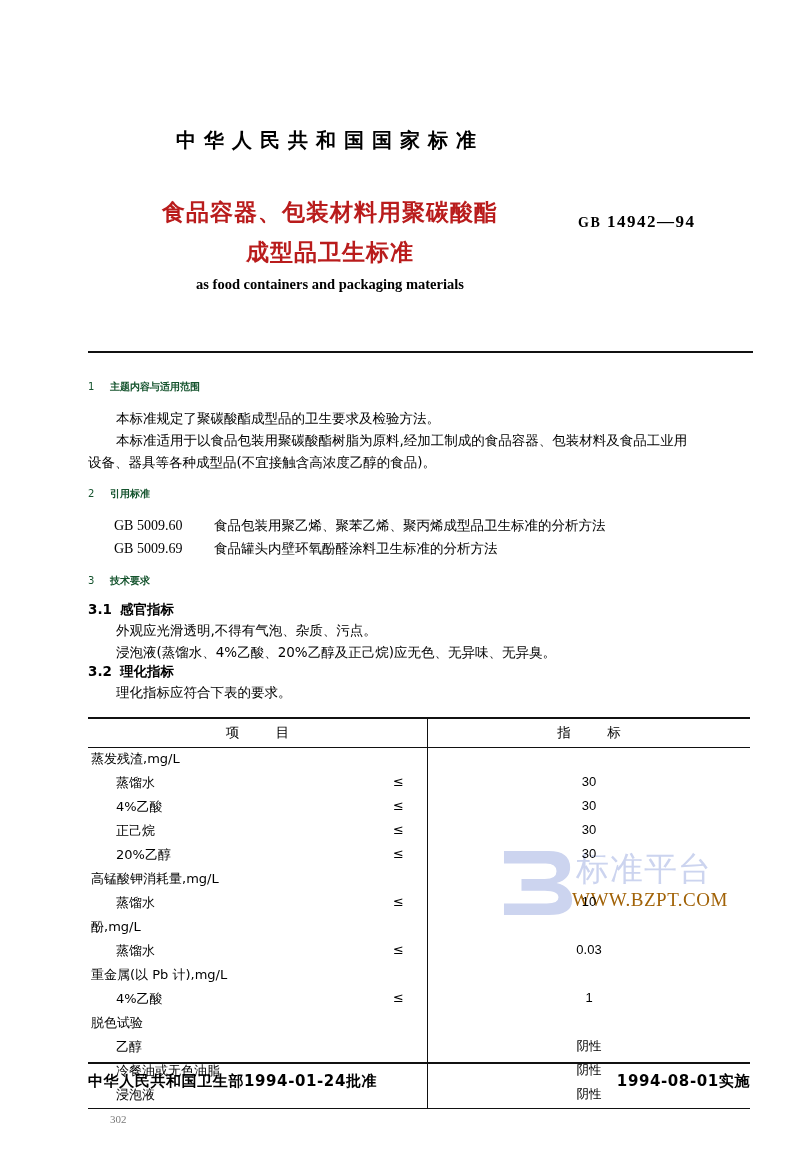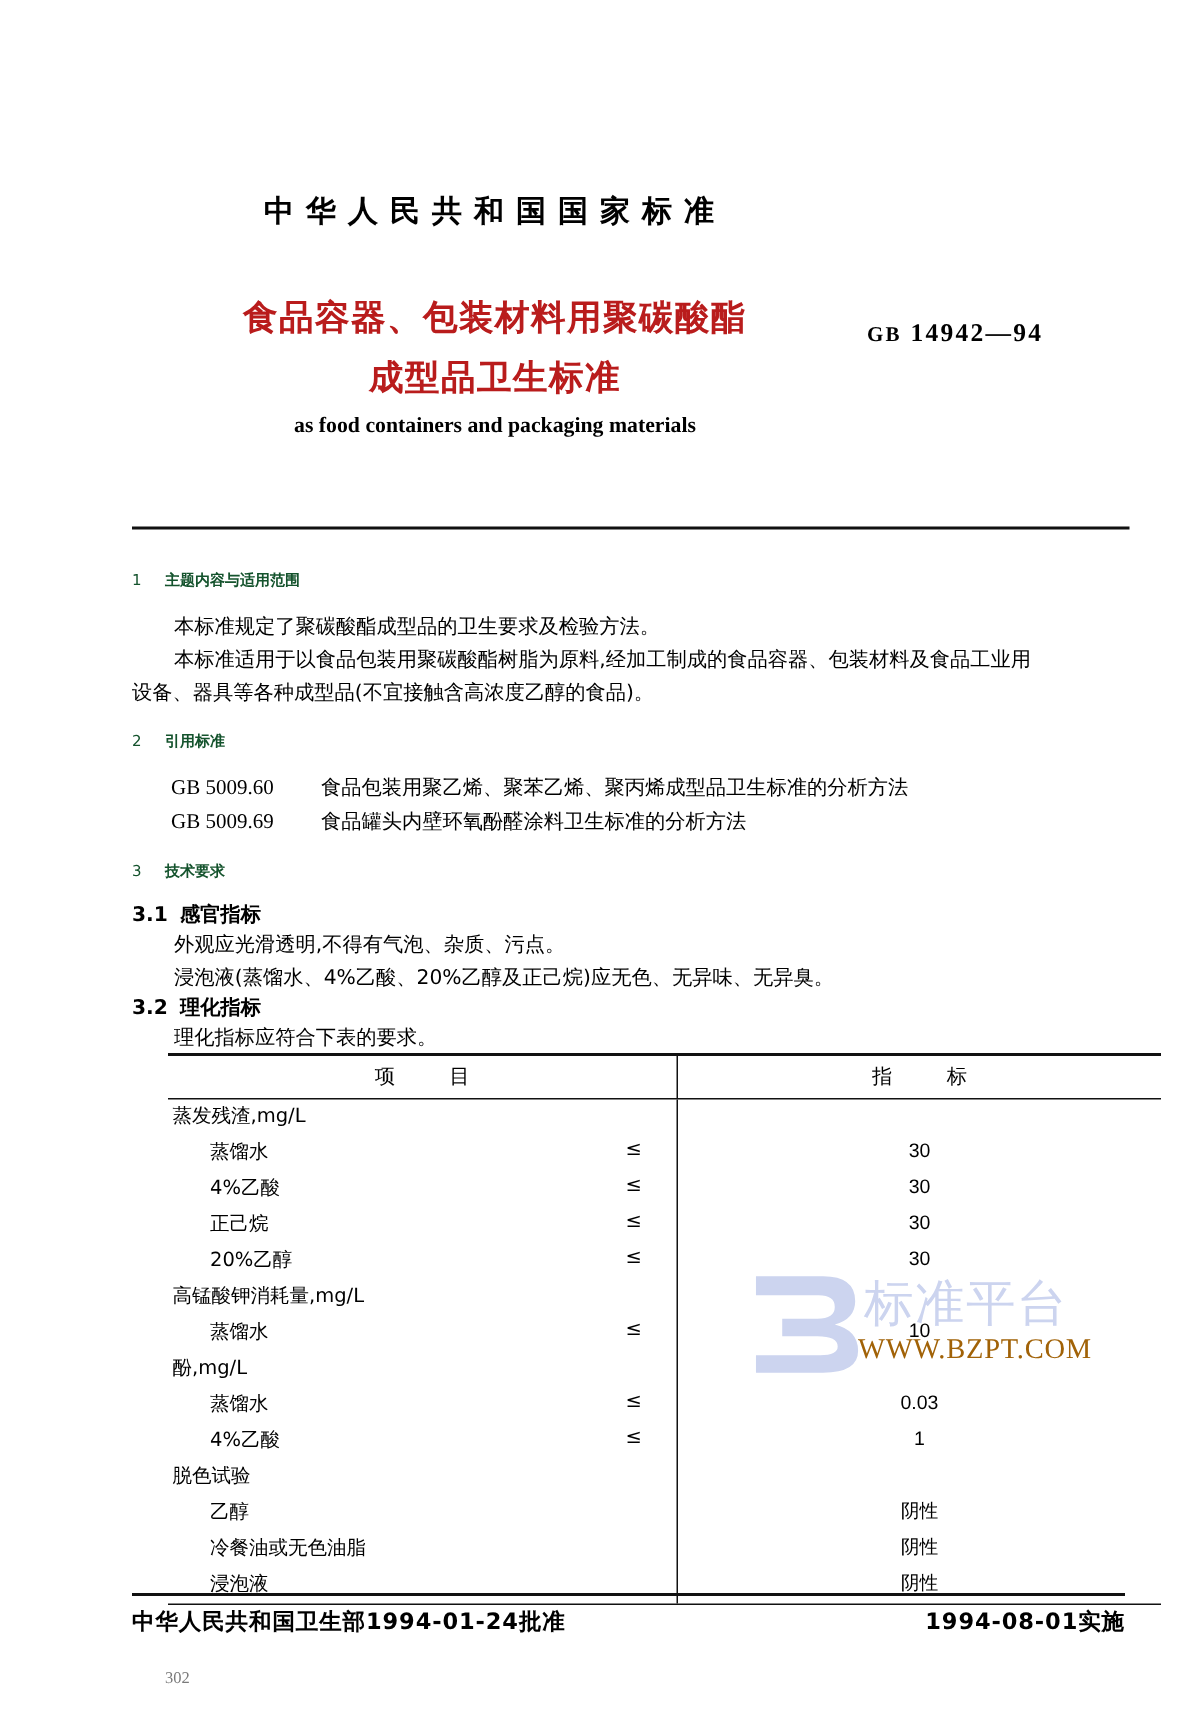--- a/index.html
+++ b/index.html
@@ -185,24 +185,23 @@
     margin: 0;
     color: #000;
   }
   .gap-sm { height: 9px; }
   .gap-md { height: 14px; }
 
   
   #spec-table {
     position: absolute;
     left: 88px;
-    top: 702px;
+    top: 717px;
     width: 662px;
     z-index: 2;
-    margin-left: 24px;
   }
   #spec-table .t-rule-top,
   #spec-table .t-rule-mid,
   #spec-table .t-rule-bot {
     width: 100%;
     background: #111;
   }
   #spec-table .t-rule-top { height: 1.5px; }
   #spec-table .t-rule-mid { height: 1px; }
   #spec-table .t-rule-bot { height: 1.5px; }
@@ -424,20 +423,23 @@
           </div>
           <div class="trow">
             <div class="c-name">酚,mg/L</div>
           </div>
           <div class="trow">
             <div class="c-name sub">蒸馏水</div>
             <div class="c-op">≤</div>
             <div class="c-val">0.03</div>
           </div>
           <div class="trow">
+            <div class="c-name">重金属(以 Pb 计),mg/L</div>
+          </div>
+          <div class="trow">
             <div class="c-name sub">4%乙酸</div>
             <div class="c-op">≤</div>
             <div class="c-val">1</div>
           </div>
           <div class="trow">
             <div class="c-name">脱色试验</div>
           </div>
           <div class="trow">
             <div class="c-name sub">乙醇</div>
             <div class="c-val cn">阴性</div>

